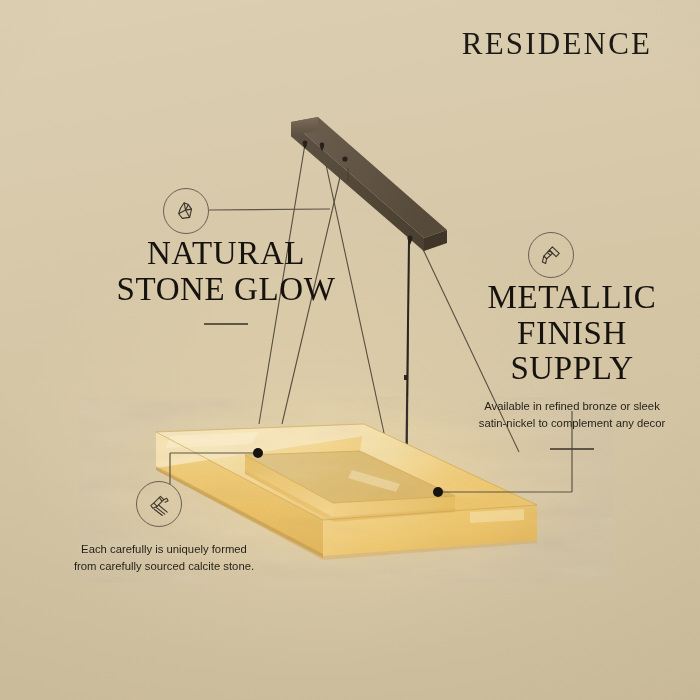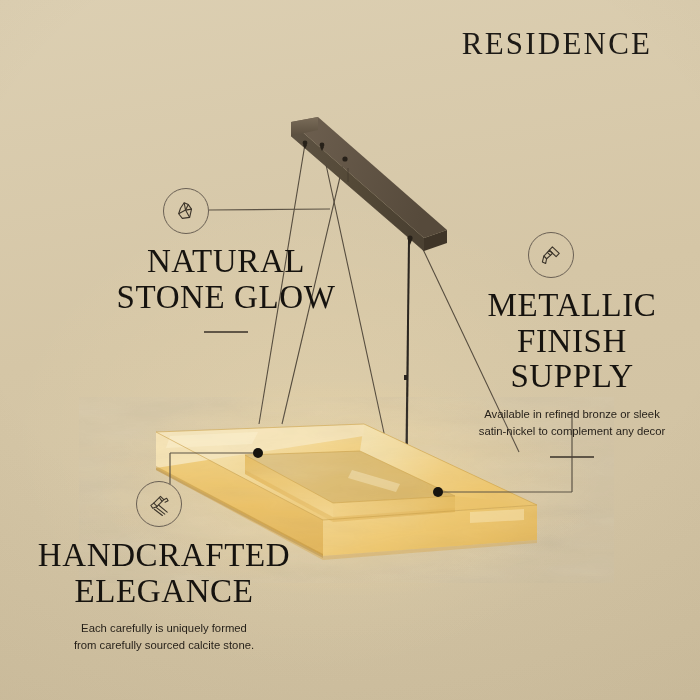--- a/index.html
+++ b/index.html
@@ -42,21 +42,20 @@
   .brand .l2 { font-size: 31px; display:block; }
 
   
   .callout { position: absolute; }
   .callout .title {
     color: #16130f;
     font-size: 33px;
     line-height: 1.08;
     letter-spacing: 0.6px;
     white-space: pre-line;
-    margin-top: 8px;
   }
   .callout .desc {
     color: #241f18;
     font-size: 11.3px;
     line-height: 1.5;
     margin-top: 11px;
     white-space: pre-line;
     font-family: "Liberation Sans", sans-serif;
   }
   .callout .rule {
@@ -304,20 +303,18 @@
         <path d="M16.5 7 L19.5 5.5 L21 8 L17.8 9.6"></path>
         <path d="M6 10.5 L3 13 L5 16 L9.5 14"></path>
         <path d="M11 12.5 L20 20"></path>
         <path d="M8.5 15 L17.5 22"></path>
         <path d="M6.5 17 L15 23.5"></path>
         <path d="M12 5 L14.5 8.5"></path>
       </svg>
     </span>
   </div>
   <div class="callout c-craft">
-    <div class="title">HANDCRAFTED
-ELEGANCE</div>
     <div class="desc">Each carefully is uniquely formed
 from carefully sourced calcite stone.</div>
 
   </div>
 
 </div>
 
 </body></html>

